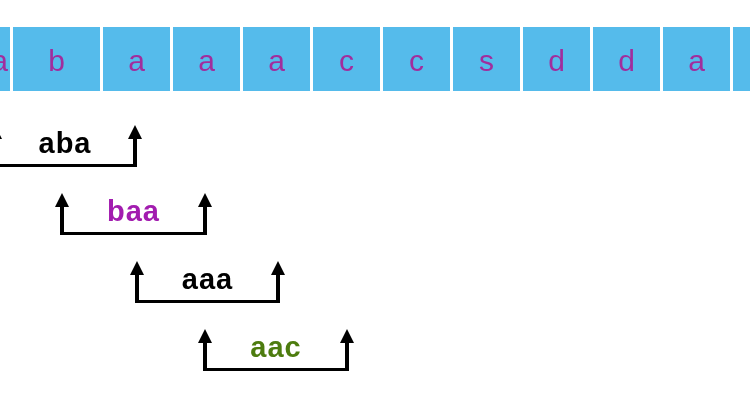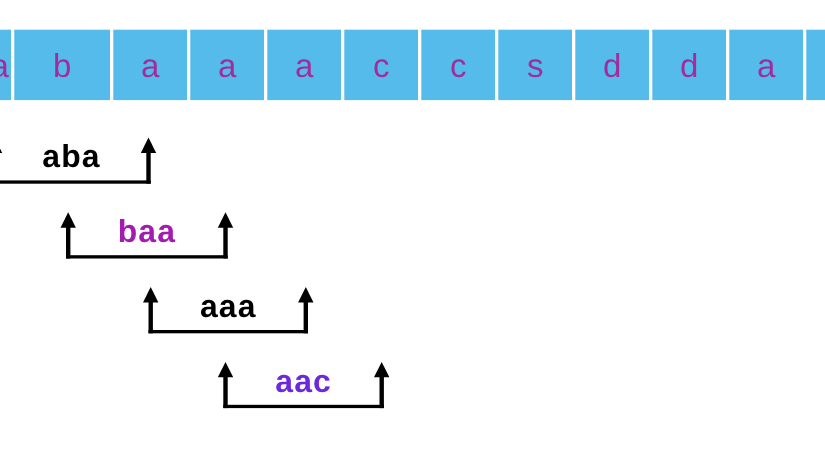--- a/index.html
+++ b/index.html
@@ -154,21 +154,21 @@
   <div class="bracket" style="left: 130px; top: 261px; width: 155px; height: 42.2px;">
     <div class="label" style="color: rgb(0, 0, 0);">aaa</div>
     <div class="head head-l" style="border-bottom-color: rgb(0, 0, 0);"></div>
     <div class="head head-r" style="border-bottom-color: rgb(0, 0, 0);"></div>
     <div class="arm arm-l" style="background: rgb(0, 0, 0);"></div>
     <div class="arm arm-r" style="background: rgb(0, 0, 0);"></div>
     <div class="hline" style="background: rgb(0, 0, 0);"></div>
   </div>
 
   <div class="bracket" style="left: 198px; top: 329px; width: 156px; height: 42.2px;">
-    <div class="label" style="color: #6d28d9;">aac</div>
+    <div class="label" style="color: #4d7c0f;">aac</div>
     <div class="head head-l" style="border-bottom-color: rgb(0, 0, 0);"></div>
     <div class="head head-r" style="border-bottom-color: rgb(0, 0, 0);"></div>
     <div class="arm arm-l" style="background: rgb(0, 0, 0);"></div>
     <div class="arm arm-r" style="background: rgb(0, 0, 0);"></div>
     <div class="hline" style="background: rgb(0, 0, 0);"></div>
   </div>
 </div>
 </div>
 
 </body></html>

